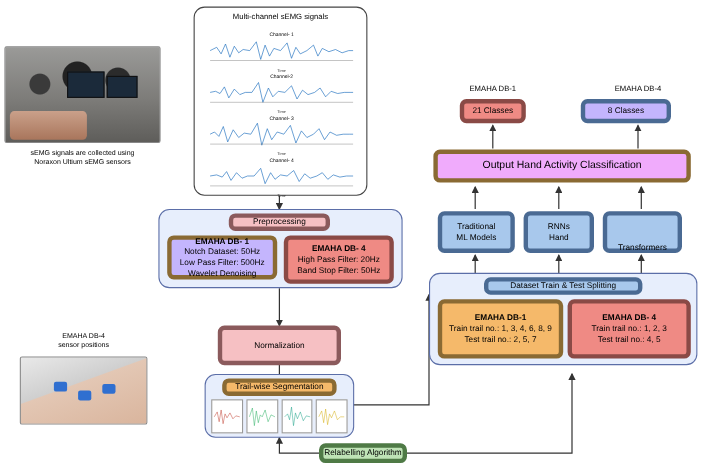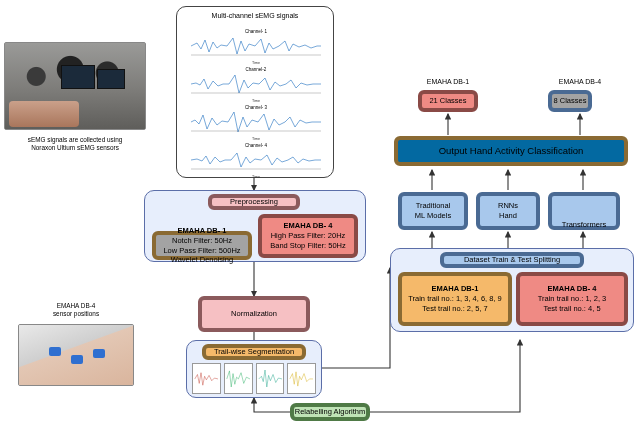--- a/index.html
+++ b/index.html
@@ -124,23 +124,23 @@
     <div class="chaxis">Time</div>
   </div>
 </div>
 
 <div class="abs roundedbig" style="left:144px;top:190px;width:222px;height:72px;"></div>
 
 <div class="abs box" style="left:208px;top:194px;width:92px;height:16px;background:#f6c0c3;border-color:#8b5a5c;">
   <span class="t">Preprocessing</span>
 </div>
 
-<div class="abs box" style="left:152px;top:214px;width:100px;height:29px;background:#a3a3a3;border-color:#8a6a33;flex-direction:column;margin-top:17px;">
+<div class="abs box" style="left:152px;top:214px;width:100px;height:40px;background:#c4b5fd;border-color:#8a6a33;flex-direction:column;">
   <div class="t" style="font-weight:bold;">EMAHA DB- 1</div>
-  <div class="t">Notch Filter: 50Hz</div>
+  <div class="t">Notch Dataset: 50Hz</div>
   <div class="t">Low Pass Filter: 500Hz</div>
   <div class="t">Wavelet Denoising</div>
 </div>
 
 <div class="abs box" style="left:258px;top:214px;width:100px;height:44px;background:#ef8a84;border-color:#8a4a46;flex-direction:column;">
   <div class="t" style="font-weight:bold;">EMAHA DB- 4</div>
   <div class="t">High Pass Filter: 20Hz</div>
   <div class="t">Band Stop Filter: 50Hz</div>
 </div>
 
@@ -191,25 +191,25 @@
 ML Models</span>
 </div>
 <div class="abs box" style="left:476px;top:192px;width:64px;height:38px;background:#a8c8ec;border-color:#4a6a93;">
   <span class="t" style="white-space:pre-line;">RNNs
 Hand</span>
 </div>
 <div class="abs box" style="left:548px;top:192px;width:72px;height:38px;background:#a8c8ec;border-color:#4a6a93;">
   <span class="t" style="white-space:pre-line;margin-top:28px;">Transformers</span>
 </div>
 
-<div class="abs box" style="left:394px;top:136px;width:234px;height:30px;background:#0369a1;border-color:#8a6a33;">
+<div class="abs box" style="left:394px;top:136px;width:234px;height:30px;background:#f0abfc;border-color:#8a6a33;">
   <span class="t" style="font-size:9.5px;">Output Hand Activity Classification</span>
 </div>
 
 <div class="abs lbl" style="left:404px;top:78px;width:88px;">EMAHA DB-1</div>
 <div class="abs box" style="left:418px;top:90px;width:60px;height:22px;background:#ef8a84;border-color:#8a4a46;">
   <span class="t">21 Classes</span>
 </div>
 
 <div class="abs lbl" style="left:536px;top:78px;width:88px;">EMAHA DB-4</div>
-<div class="abs box" style="left:548px;top:90px;width:44px;height:22px;background:#a3a3a3;border-color:#4a6a93;">
+<div class="abs box" style="left:528px;top:90px;width:82px;height:22px;background:#c4b5fd;border-color:#4a6a93;">
   <span class="t">8 Classes</span>
 </div>
 
 </body></html>

